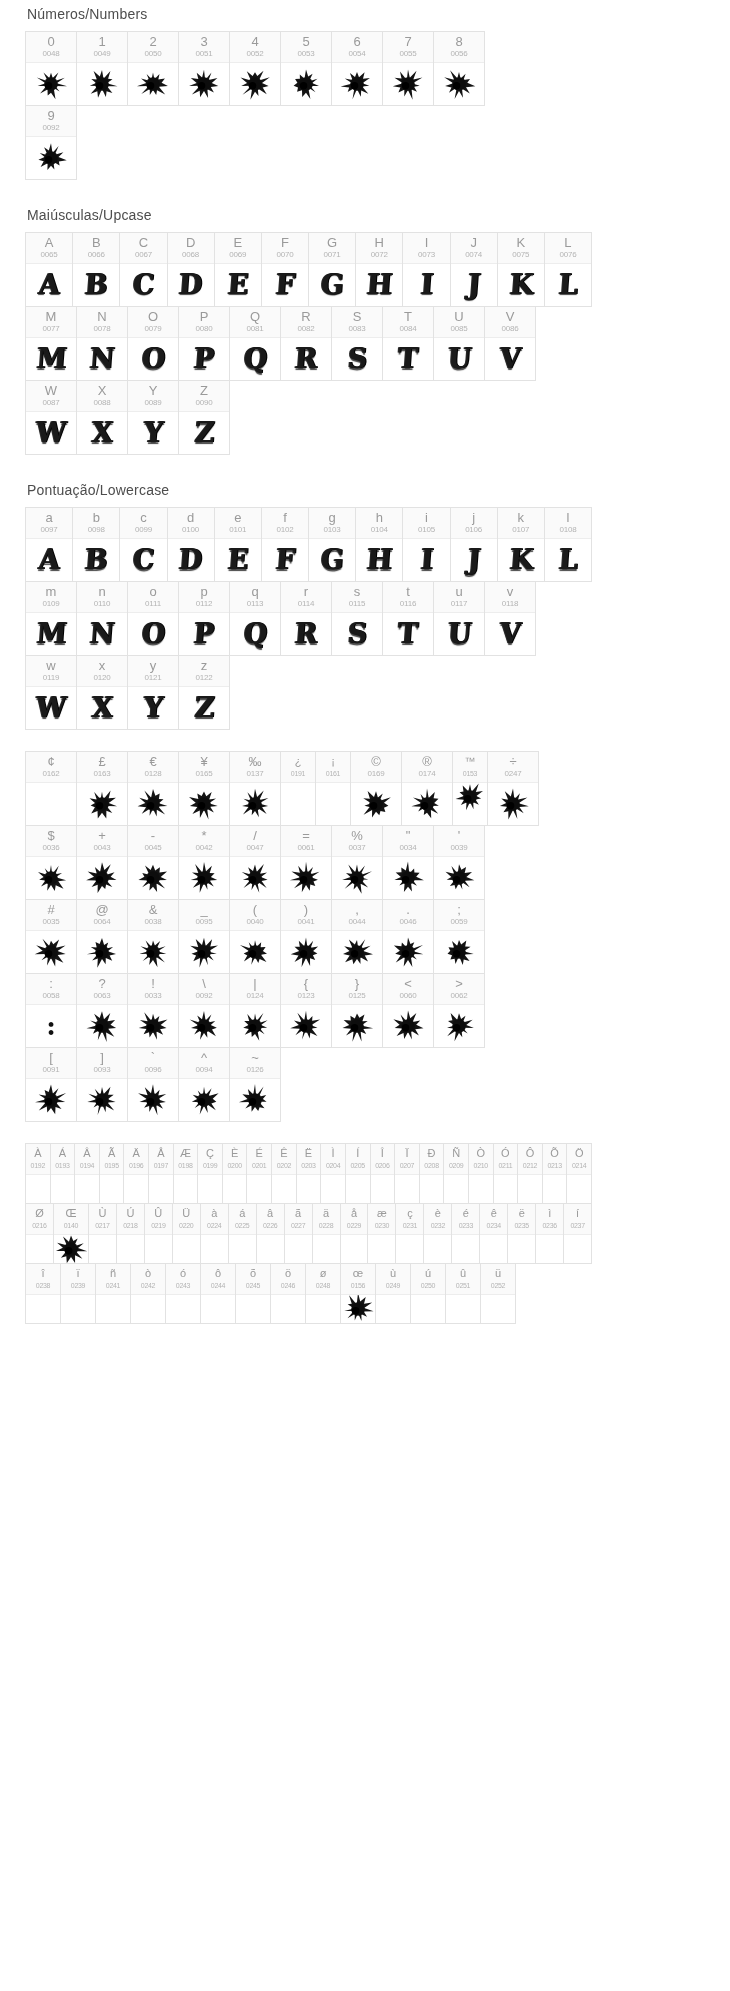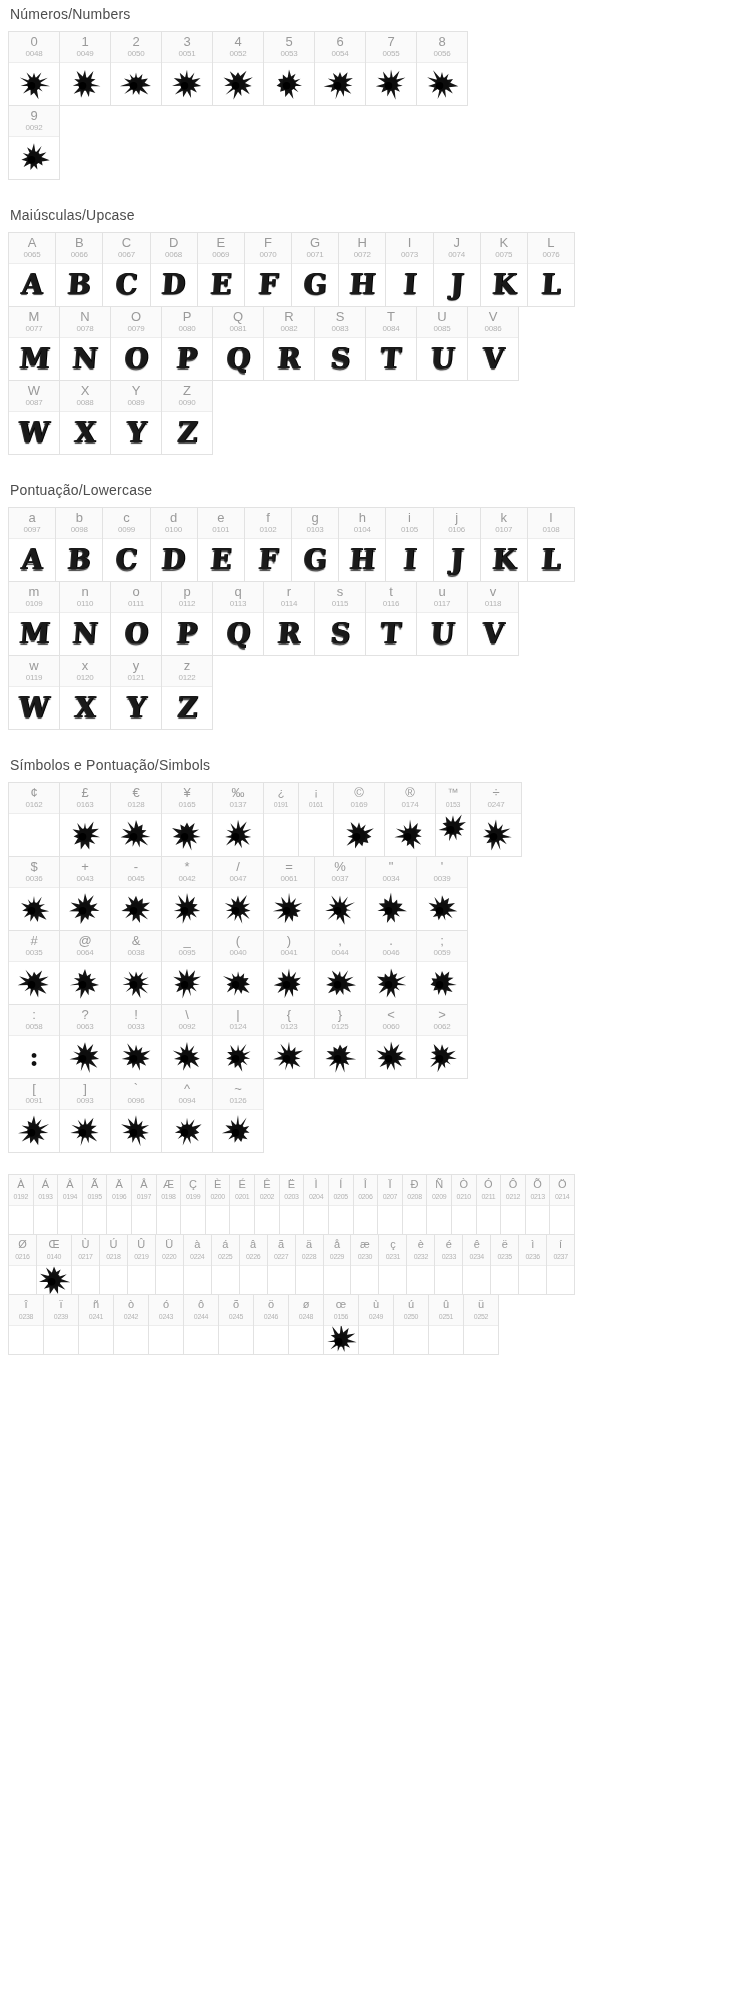--- a/index.html
+++ b/index.html
@@ -9,20 +9,21 @@
   }
   body {
     width: 730px;
     font-family: "Liberation Sans", sans-serif;
     color: #333333;
   }
   .page {
     width: 582px;
     box-sizing: border-box;
     padding: 0 8px 20px 8px;
+    margin-left: 17px;
   }
   .section-title {
     font-size: 14px;
     color: #4d4d4d;
     margin: 0 0 9px 2px;
     padding-top: 6px;
     font-weight: normal;
     letter-spacing: 0.2px;
   }
   .section {
@@ -744,21 +745,20 @@
                 <div class="code">0122</div>
               </div>
               <div class="art">
                 <span class="letter-glyph">Z</span>
               </div>
             </div>
           </div>
         </div>
       </div>
       <div class="section">
-        <div class="section-title">Símbolos e Pontuação/Simbols</div>
         <div class="glyph-rows">
           <div class="glyph-row">
             <div class="cell blank">
               <div class="head">
                 <div class="ch">¢</div>
                 <div class="code">0162</div>
               </div>
               <div class="art"></div>
             </div>
             <div class="cell">

